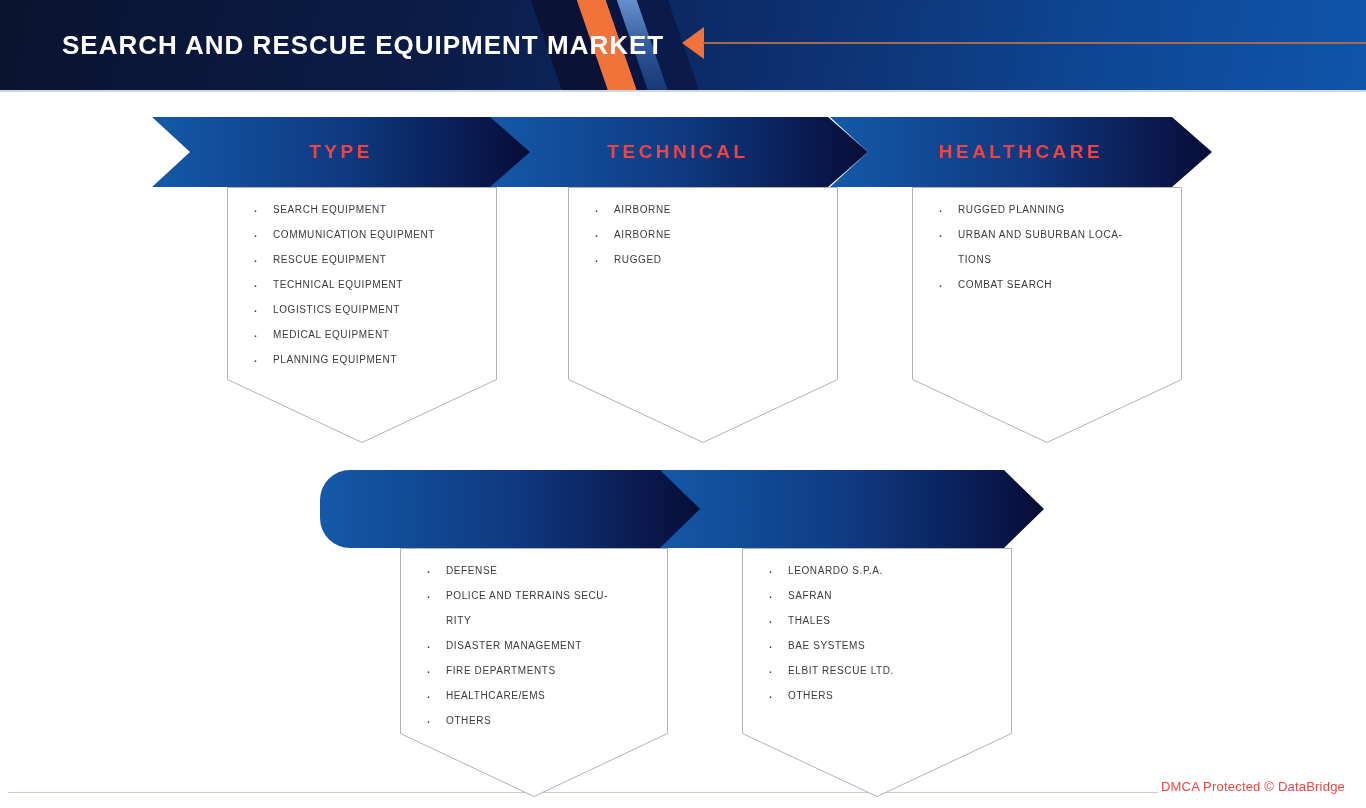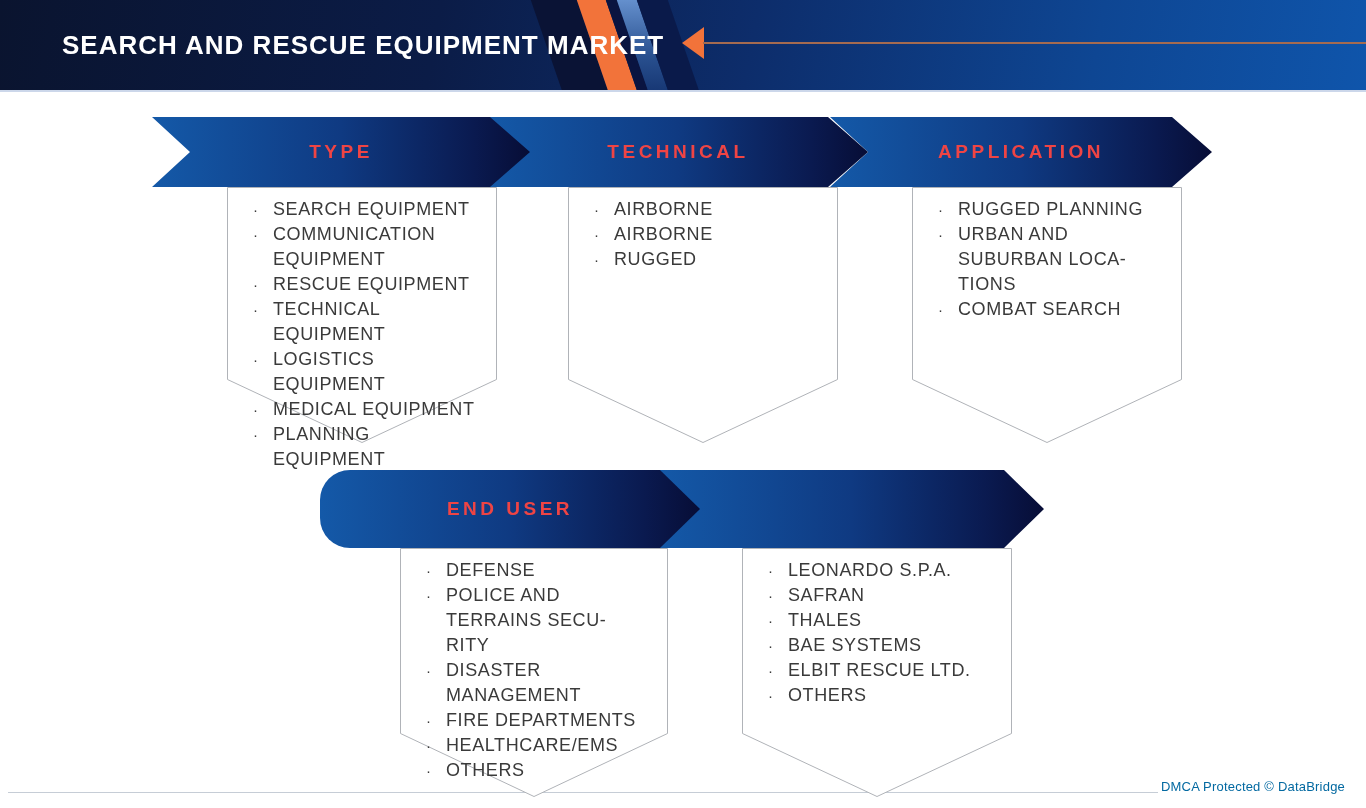--- a/index.html
+++ b/index.html
@@ -60,28 +60,28 @@
   .l2 { left:594px; top:197px; width:228px; }
   .l3 { left:938px; top:197px; width:228px; }
   .l4 { left:426px; top:558px; width:226px; }
   .l5 { left:768px; top:558px; width:228px; }
 
   .list-item { display:flex; align-items:flex-start; }
   .item-bullet {
     width:20px; flex:0 0 20px; color:#3a3a3a; font-size:15px; line-height:25px; text-align:left;
   }
   .item-text {
-    color:#3a3a3a; font-size:18px; letter-spacing:0.6px; line-height:25px;
+    color:#3a3a3a; font-size:10px; letter-spacing:0.6px; line-height:25px;
     white-space:pre-line; font-weight:500;
   }
 
   
   .footer-rule { position:absolute; left:8px; top:792px; width:1150px; height:1px; background:#c6cdd6; }
   .footer-text {
-    position:absolute; right:21px; top:779px; color:#0369a1; font-size:13px; letter-spacing:0.2px; white-space:nowrap;
+    position:absolute; right:21px; top:779px; color:#ef4444; font-size:13px; letter-spacing:0.2px; white-space:nowrap;
   }
 </style>
 </head>
 <body>
 
 <div class="canvas">
 
   <svg width="0" height="0" style="position:absolute">
     <defs>
       <linearGradient id="gbar" x1="0" y1="0" x2="1" y2="0">
@@ -110,26 +110,25 @@
   <div class="banner-label s1-banner z6">TYPE</div>
 
   <svg class="banner-svg s2-banner z5" viewBox="0 0 380 70">
     <polygon points="0,0 340,0 380,35 340,70 0,70 38,35" fill="url(#gbar)"></polygon>
   </svg>
   <div class="banner-label s2-banner z6">TECHNICAL</div>
 
   <svg class="banner-svg s3-banner z4" viewBox="0 0 382 70">
     <polygon points="0,0 342,0 382,35 342,70 0,70 38,35" fill="url(#gbar)"></polygon>
   </svg>
-  <div class="banner-label s3-banner z6">APPLICATION</div>
+  <div class="banner-label s3-banner z6">HEALTHCARE</div>
 
   <svg class="banner-svg s4-banner z6" viewBox="0 0 380 78">
     <path d="M30,0 H340 L380,39 L340,78 H30 A30,30 0 0 1 0,48 V30 A30,30 0 0 1 30,0 Z" fill="url(#gbar)"></path>
   </svg>
-  <div class="banner-label s4-banner z6">END USER</div>
 
   <svg class="banner-svg s5-banner z5" viewBox="0 0 386 78">
     <polygon points="0,0 346,0 386,39 346,78 0,78 38,39" fill="url(#gbar)"></polygon>
   </svg>
 
   <svg class="box-svg b1" width="270" height="257">
     <polygon points="0.5,0.5 269.5,0.5 269.5,192.5 135,255.5 0.5,192.5" fill="#ffffff" stroke="#b0b3b8" stroke-width="1"></polygon>
   </svg>
   <svg class="box-svg b2" width="270" height="257">
     <polygon points="0.5,0.5 269.5,0.5 269.5,192.5 135,255.5 0.5,192.5" fill="#ffffff" stroke="#b0b3b8" stroke-width="1"></polygon>

